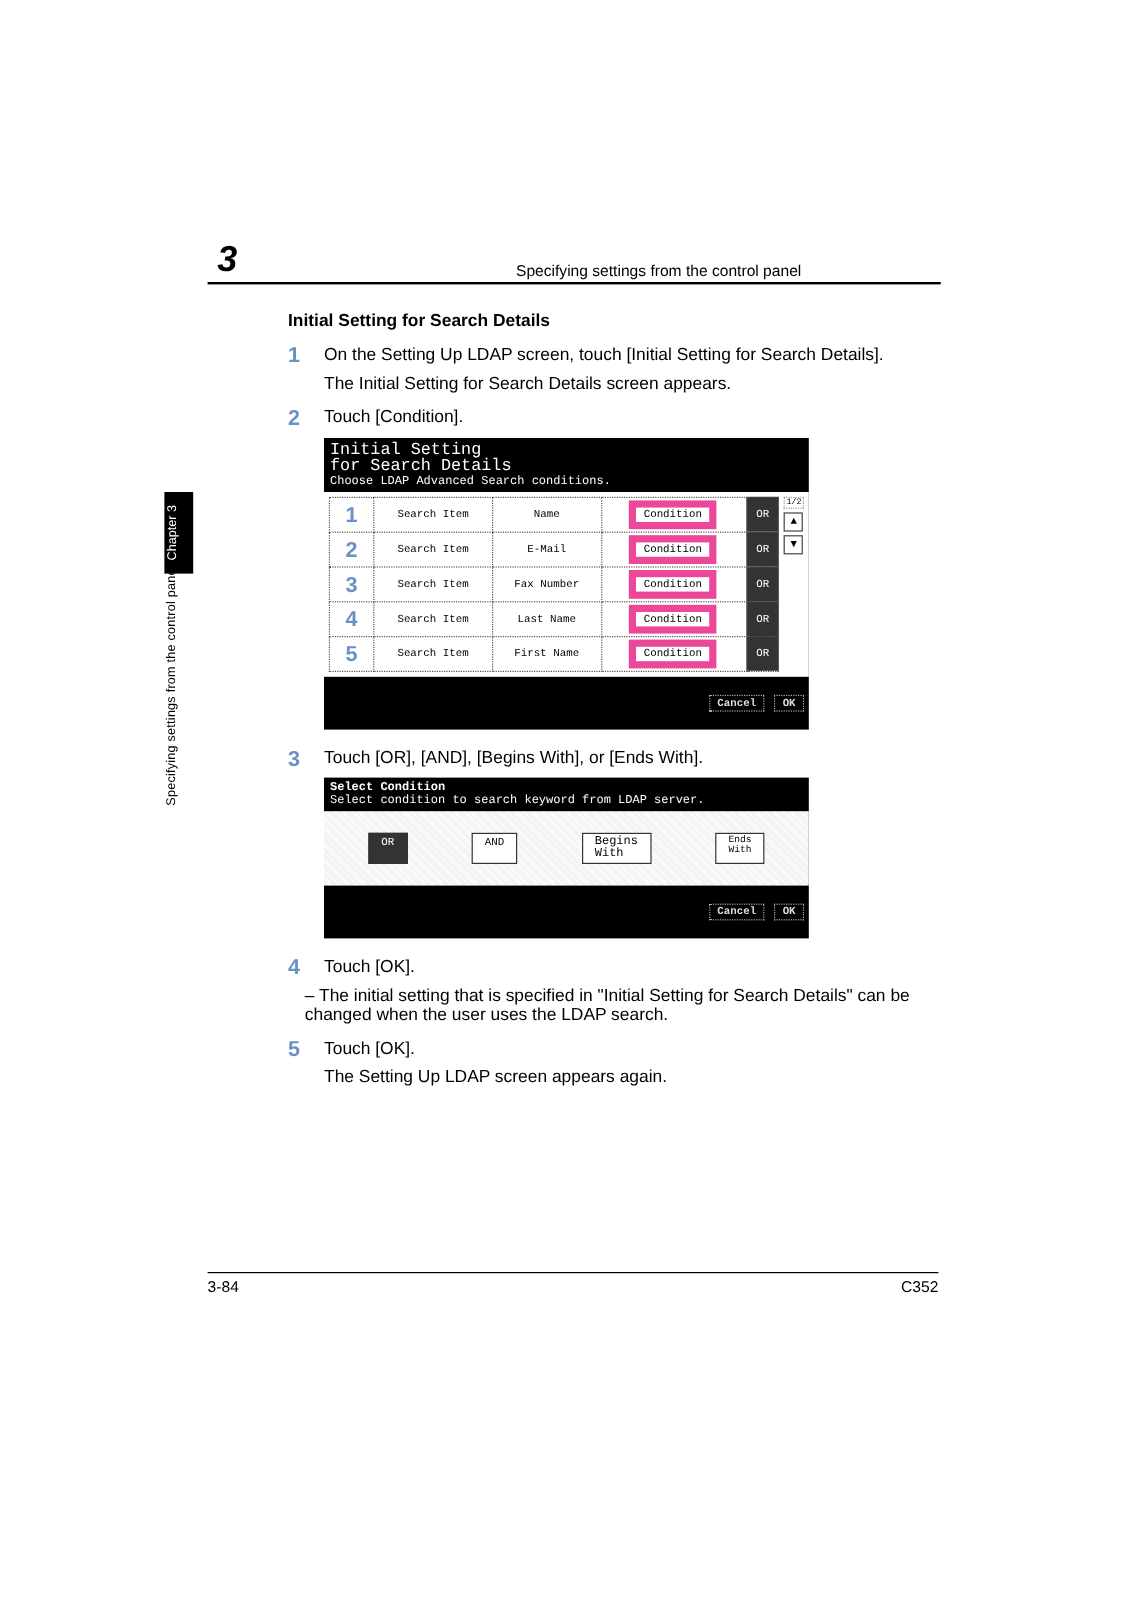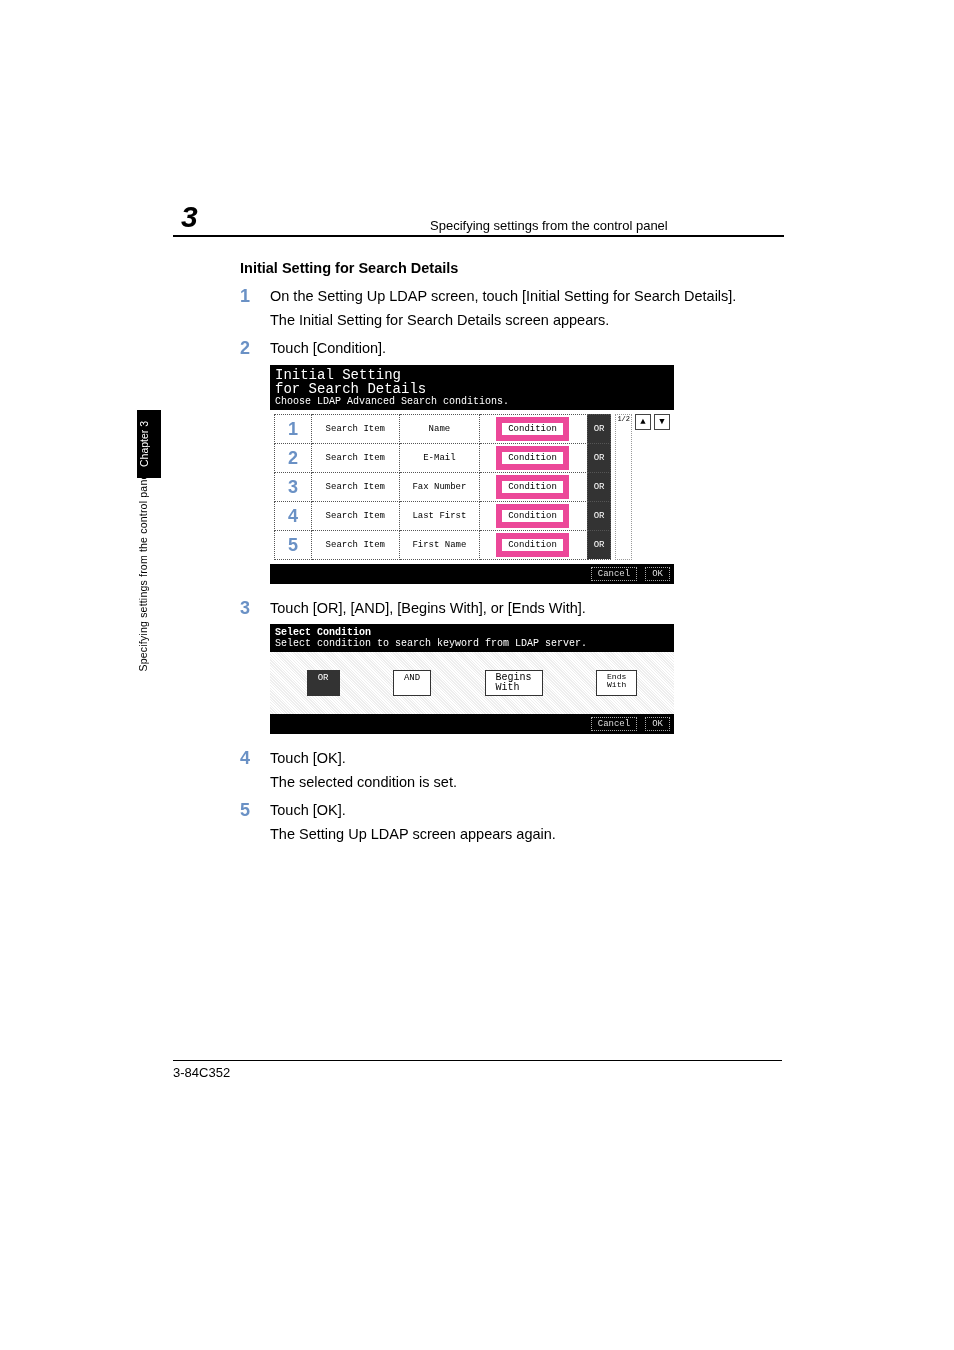--- a/index.html
+++ b/index.html
@@ -82,21 +82,21 @@
   }
   .footer {
     position: absolute;
     left: 173px;
     right: 172px;
     top: 1060px;
     border-top: 1px solid #000;
     padding-top: 4px;
     font-size: 13px;
     display: flex;
-    justify-content: flex-start;
+    justify-content: space-between;
   }
   
   .panel {
     width: 404px;
     margin: 6px 0 14px 30px;
     background: #000;
     color: #fff;
     font-family: "Courier New", monospace;
     font-size: 10px;
   }
@@ -123,31 +123,32 @@
   .cond-btn {
     display: inline-block;
     border: 6px solid #ec4899;
     padding: 1px 6px;
     font-size: 9px;
     background: #fff;
     margin-right: 2px;
   }
   .panel-foot {
     text-align: right;
-    padding: 3px 4px;
+    padding: 15px 4px;
+    font-weight: bold;
   }
   .touch-btn {
     display: inline-block;
     font-size: 9px;
     border: 1px dotted #aaa;
     padding: 1px 6px;
     color: #ddd;
     margin-left: 2px;
   }
-  .scrollicons { display:flex; flex-direction:row; gap:3px; }
+  .scrollicons { display:flex; flex-direction:column; gap:3px; }
   .arrow-btn {
     border:1px solid #444; width:14px; height:14px; font-size:9px;
     display:flex;align-items:center;justify-content:center;background:#fff;color:#000;
   }
   .sel-row {
     display:flex; justify-content:space-around; padding: 14px 6px;
   }
   .sel-btn {
     border:1px solid #333; padding:2px 10px; font-size:9px; background:#fff;color:#000;
   }
@@ -206,21 +207,21 @@
           <tr>
             <td class="num">3</td>
             <td>Search Item</td>
             <td>Fax Number</td>
             <td><span class="cond-btn">Condition</span></td>
             <td class="dark">OR</td>
           </tr>
           <tr>
             <td class="num">4</td>
             <td>Search Item</td>
-            <td>Last First</td>
+            <td>Last Name</td>
             <td><span class="cond-btn">Condition</span></td>
             <td class="dark">OR</td>
           </tr>
           <tr>
             <td class="num">5</td>
             <td>Search Item</td>
             <td>First Name</td>
             <td><span class="cond-btn">Condition</span></td>
             <td class="dark">OR</td>
           </tr>
@@ -262,21 +263,23 @@
     <div class="panel-foot">
       <span class="touch-btn">Cancel</span>
       <span class="touch-btn">OK</span>
     </div>
   </div>
 
   <div class="step">
     <div class="num">4</div>
     <div class="step-body">Touch [OK].</div>
   </div>
-  <div class="step-sub">The selected condition is set.</div>
+  <ul class="dash step-sub">
+      <li>The initial setting that is specified in "Initial Setting for Search Details" can be changed when the user uses the LDAP search.</li>
+    </ul>
 
   <div class="step">
     <div class="num">5</div>
     <div class="step-body">Touch [OK].</div>
   </div>
   <div class="step-sub">The Setting Up LDAP screen appears again.</div>
 </div>
 
 <div class="footer">
   <span>3-84</span>

